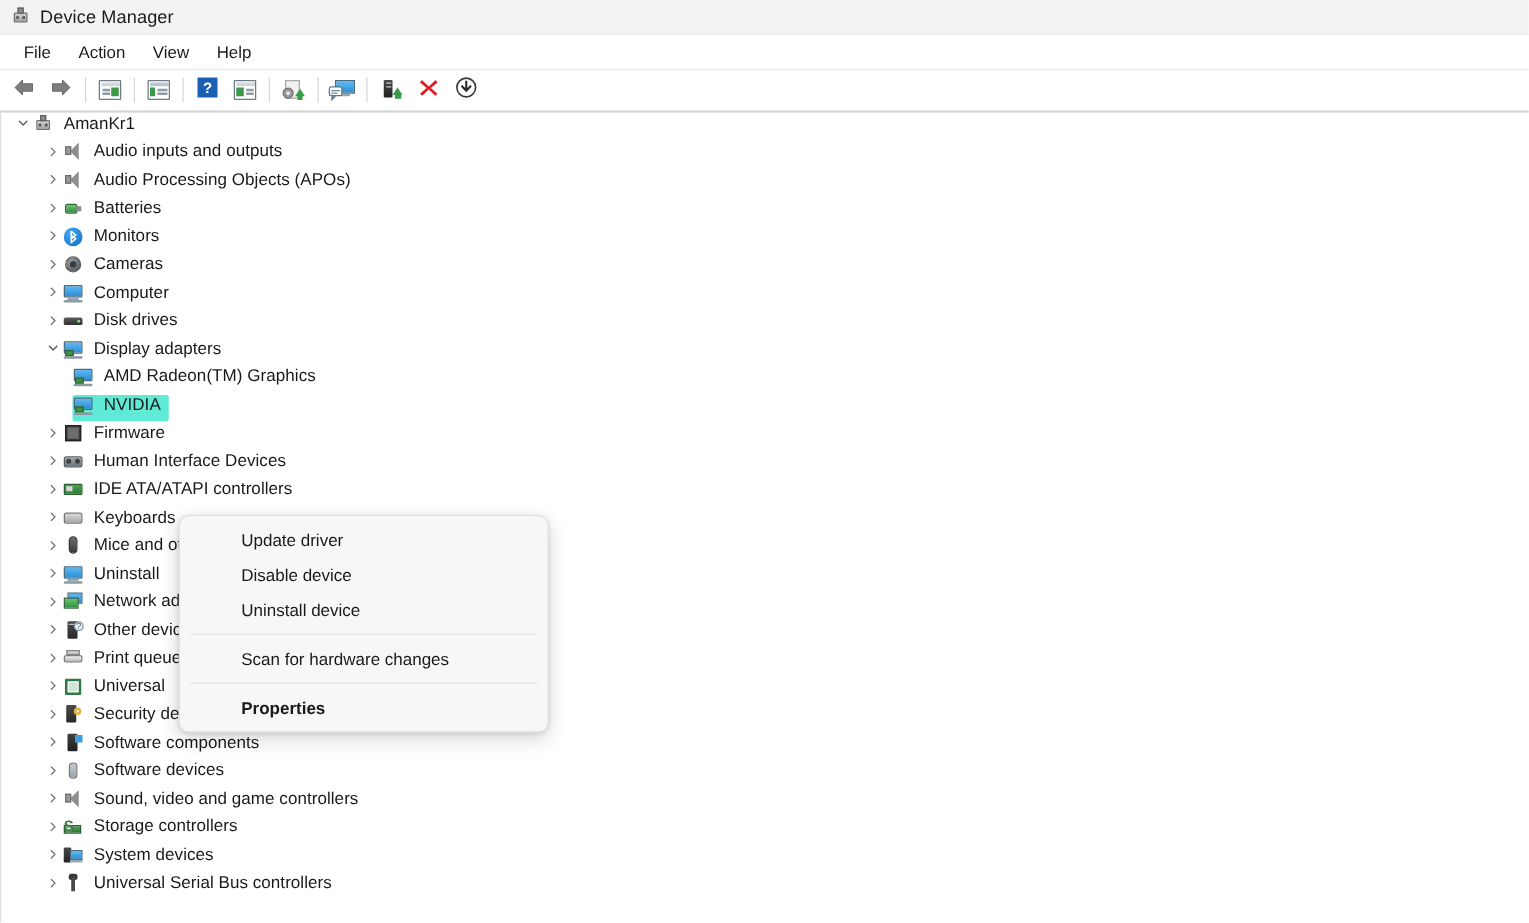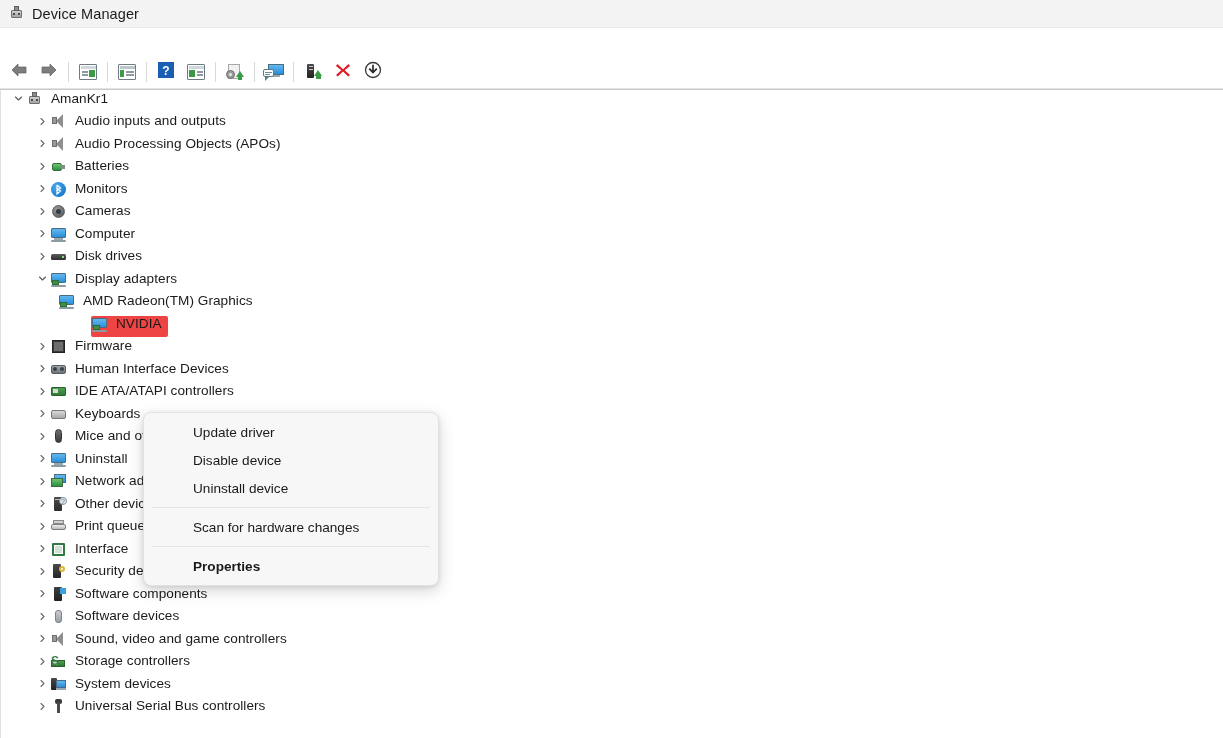--- a/index.html
+++ b/index.html
@@ -118,22 +118,21 @@
     cursor: default;
     white-space: nowrap;
   }
   .tree-row .row-hit {
     display: flex;
     height: 21px;
     border-radius: 2px;
     padding-right: 6px;
   }
   .tree-row.selected .row-hit {
-    background: #ef4444;
-    margin-left: 33px;
+    background: #5eead4;
   }
 
   .chevron {
     width: 16px; height: 16px;
     display: flex;
     align-items: center;
     justify-content: center;
     flex: 0 0 auto;
     color: #6a6a6a;
   }
@@ -386,20 +385,26 @@
   <div class="titlebar">
     <div class="title-icon">
       <div class="ic root-ic-body"></div>
       <div class="ic root-ic-top"></div>
       <div class="ic root-ic-d1"></div>
       <div class="ic root-ic-d2"></div>
     </div>
     <div class="title-text">Device Manager</div>
   </div>
 
+  <div class="menubar">
+    <div class="menubar-item">File</div>
+    <div class="menubar-item">Action</div>
+    <div class="menubar-item">View</div>
+    <div class="menubar-item">Help</div>
+  </div>
 
   <div class="toolbar">
 
     <div class="tb-btn">
       <span>
         <svg width="20" height="16" viewBox="0 0 20 16">
           <path d="M9 2 L3 8 L9 14 L9 11 L17 11 L17 5 L9 5 Z" fill="#7d7d7d" stroke="#5e5e5e" stroke-width="0.7"></path>
         </svg>
       </span>
     </div>
@@ -819,21 +824,21 @@
       <span class="row-hit">
         <span class="chevron">
           <svg width="9" height="9" viewBox="0 0 9 9">
               <path d="M3 1.5 L6 4.5 L3 7.5" stroke="#6a6a6a" stroke-width="1.1" fill="none" stroke-linecap="round" stroke-linejoin="round"></path>
             </svg>
         </span>
         <span class="node-icon">
           <span class="ic proc-outer"></span>
             <span class="ic proc-inner"></span>
         </span>
-        <span class="node-label">Interface</span>
+        <span class="node-label">Universal</span>
       </span>
     </div>
 
     <div class="tree-row" style="padding-left:34px;">
       <span class="row-hit">
         <span class="chevron">
           <svg width="9" height="9" viewBox="0 0 9 9">
               <path d="M3 1.5 L6 4.5 L3 7.5" stroke="#6a6a6a" stroke-width="1.1" fill="none" stroke-linecap="round" stroke-linejoin="round"></path>
             </svg>
         </span>

